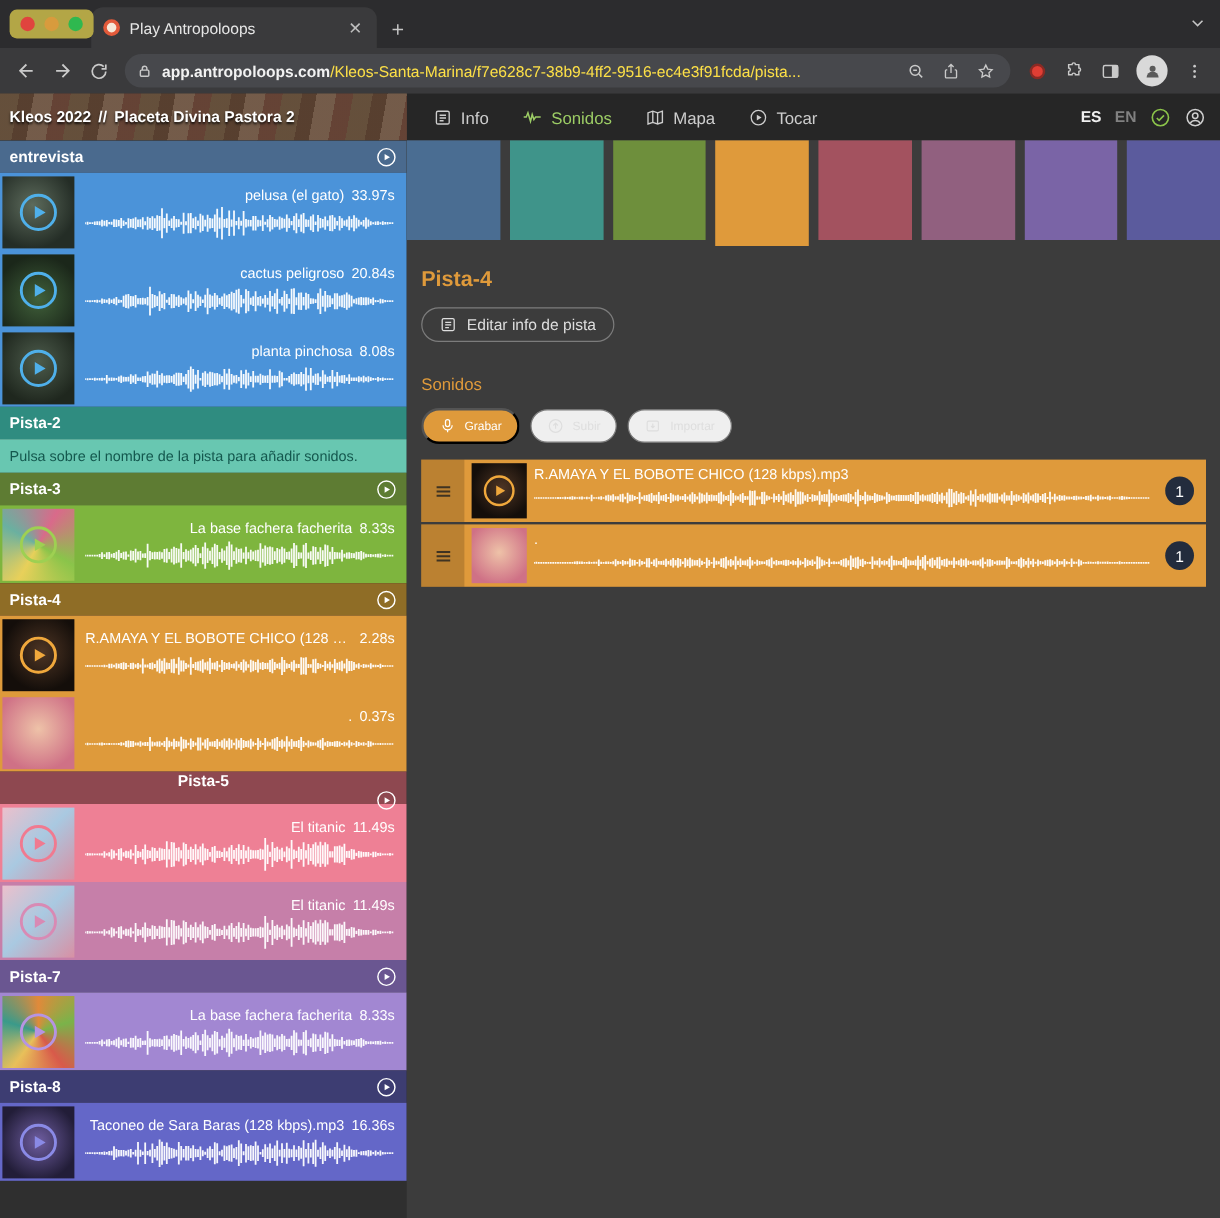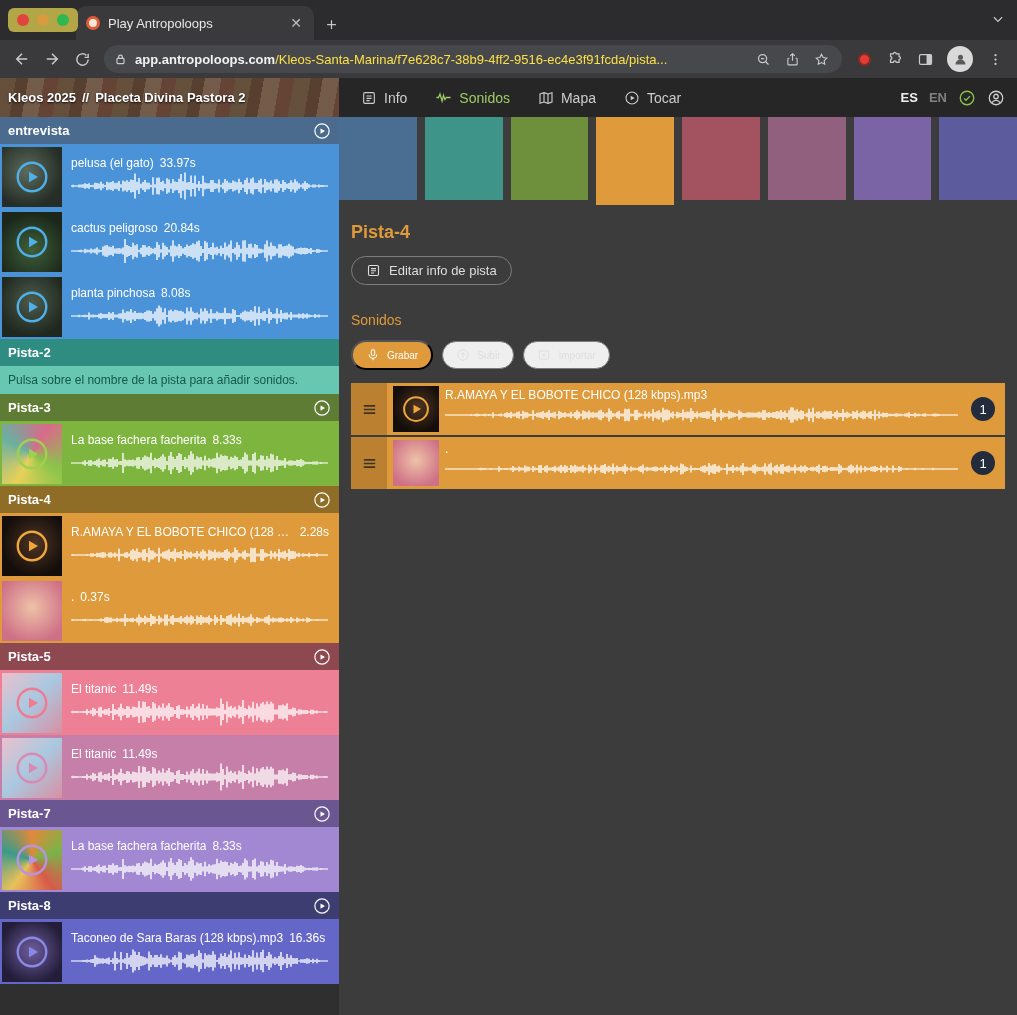--- a/index.html
+++ b/index.html
@@ -56,21 +56,21 @@
   .sidebar{width:339px;flex:none;background:#2f2f2f;overflow:hidden;}
   .main{flex:1;min-width:0;background:#3c3c3c;}
 
   
   .theader{height:27px;display:flex;align-items:center;padding:0 8px;color:#fff;font-weight:700;font-size:13px;}
   .theader .playbtn{margin-left:auto;color:#fff;}
   .clip{height:65px;display:flex;align-items:center;padding:2px 2px;}
   .thumb{width:60px;height:60px;flex:none;position:relative;display:flex;align-items:center;justify-content:center;}
   .ring{color:#fff;}
   .clip-body{flex:1;min-width:0;padding:3px 8px 0 9px;}
-  .clip-top{display:flex;justify-content:flex-start;gap:6px;font-size:12px;color:#fff;}
+  .clip-top{display:flex;justify-content:flex-end;gap:6px;font-size:12px;color:#fff;}
   .clip-title{white-space:nowrap;overflow:hidden;text-overflow:ellipsis;}
   .clip-duration{flex:none;}
   .wave{height:30px;margin-top:1px;}
   .track-msg{height:28px;display:flex;align-items:center;padding:0 8px;font-size:12px;color:#14584e;}
 
   
   .trk0 .ring{color:#4fb0ea}.trk2 .ring{color:#9ed052}.trk3 .ring{color:#f0a83c}
   .trk4 .ring{color:#f0썸}.trk4 .ring{color:#f07a90}.trk5 .ring{color:#d88ab4}
   .trk6 .ring{color:#b694e2}.trk7 .ring{color:#8a8ae6}
 
@@ -201,21 +201,21 @@
       <svg width="15" height="15" viewBox="0 0 24 24" fill="currentColor">
           <circle cx="12" cy="5" r="1.8"></circle>
           <circle cx="12" cy="12" r="1.8"></circle>
           <circle cx="12" cy="19" r="1.8"></circle>
         </svg>
     </span>
   </div>
 
   <div class="appheader">
     <div class="bc">
-      <span>Kleos 2025</span>
+      <span>Kleos 2022</span>
       <span>//</span>
       <span>Placeta Divina Pastora 2</span>
     </div>
     <div class="nav">
       <span class="navitem">
         <svg width="16" height="16" viewBox="0 0 24 24" fill="none" stroke="currentColor" stroke-width="1.7">
             <rect x="4" y="4" width="16" height="16" rx="2"></rect>
             <path d="M8 9h8M8 12.5h8M8 16h5"></path>
           </svg>
         <span>Info</span>
@@ -426,21 +426,21 @@
                   <svg width="258" height="30" viewBox="0 0 258 30">
                     <path d="M0 14.3L0 15.7M2 14.0L2 16.0M4 14.3L4 15.7M6 14.3L6 15.7M8 14.3L8 15.7M10 14.3L10 15.7M12 13.9L12 16.1M14 13.8L14 16.2M16 14.2L16 15.8M18 14.3L18 15.7M20 14.1L20 15.9M22 14.3L22 15.7M24 14.3L24 15.7M26 14.3L26 15.7M28 14.1L28 15.9M30 13.5L30 16.5M32 13.9L32 16.1M34 12.6L34 17.4M36 12.1L36 17.9M38 12.6L38 17.4M40 12.6L40 17.4M42 13.8L42 16.2M44 13.7L44 16.3M46 12.7L46 17.3M48 13.7L48 16.3M50 13.3L50 16.7M52 13.3L52 16.7M54 9.1L54 20.9M56 13.0L56 17.0M58 13.5L58 16.5M60 12.9L60 17.1M62 12.8L62 17.2M64 13.9L64 16.1M66 12.5L66 17.5M68 9.4L68 20.6M70 12.3L70 17.7M72 13.1L72 16.9M74 10.7L74 19.3M76 12.4L76 17.6M78 13.0L78 17.0M80 9.0L80 21.0M82 11.0L82 19.0M84 11.4L84 18.6M86 13.9L86 16.1M88 10.4L88 19.6M90 12.6L90 17.4M92 13.7L92 16.3M94 9.6L94 20.4M96 9.5L96 20.5M98 13.8L98 16.2M100 11.3L100 18.7M102 10.1L102 19.9M104 13.1L104 16.9M106 12.9L106 17.1M108 12.6L108 17.4M110 10.9L110 19.1M112 13.2L112 16.8M114 11.9L114 18.1M116 10.4L116 19.6M118 12.3L118 17.7M120 10.2L120 19.8M122 11.4L122 18.6M124 13.9L124 16.1M126 10.5L126 19.5M128 11.9L128 18.1M130 10.1L130 19.9M132 11.7L132 18.3M134 12.4L134 17.6M136 12.1L136 17.9M138 10.6L138 19.4M140 12.9L140 17.1M142 14.2L142 15.8M144 10.0L144 20.0M146 12.2L146 17.8M148 14.2L148 15.8M150 9.9L150 20.1M152 13.0L152 17.0M154 13.5L154 16.5M156 11.0L156 19.0M158 10.3L158 19.7M160 9.2L160 20.8M162 12.4L162 17.6M164 11.3L164 18.7M166 12.7L166 17.3M168 8.5L168 21.5M170 12.9L170 17.1M172 10.9L172 19.1M174 12.8L174 17.2M176 12.6L176 17.4M178 11.7L178 18.3M180 9.2L180 20.8M182 12.4L182 17.6M184 14.0L184 16.0M186 12.1L186 17.9M188 13.1L188 16.9M190 13.6L190 16.4M192 13.8L192 16.2M194 12.3L194 17.7M196 11.5L196 18.5M198 9.9L198 20.1M200 13.5L200 16.5M202 12.5L202 17.5M204 13.2L204 16.8M206 13.4L206 16.6M208 12.8L208 17.2M210 12.5L210 17.5M212 12.9L212 17.1M214 14.1L214 15.9M216 13.2L216 16.8M218 13.7L218 16.3M220 11.9L220 18.1M222 13.5L222 16.5M224 14.3L224 15.7M226 12.4L226 17.6M228 13.4L228 16.6M230 13.9L230 16.1M232 13.5L232 16.5M234 14.3L234 15.7M236 12.5L236 17.5M238 13.0L238 17.0M240 13.9L240 16.1M242 14.3L242 15.7M244 14.3L244 15.7M246 14.1L246 15.9M248 14.3L248 15.7M250 14.3L250 15.7M252 14.3L252 15.7M254 14.3L254 15.7M256 14.3L256 15.7" stroke="#ffffff" stroke-width="1.5" fill="none" opacity="0.95"></path>
                   </svg>
                 </div>
             </div>
           </div>
         </div>
       </div>
 
       <div class="trk4">
-        <div class="theader" style="background: rgb(142, 72, 80);">
+        <div class="theader" style="background: rgb(142, 72, 80); flex-direction: column;">
           <span>Pista-5</span>
           <span class="playbtn">
             <svg width="18" height="18" viewBox="0 0 24 24" fill="none" stroke="currentColor" stroke-width="1.6">
                 <circle cx="12" cy="12" r="9.5"></circle>
                 <path d="M10 8.5l6 3.5-6 3.5z" fill="currentColor" stroke="none"></path>
               </svg>
           </span>
         </div>
         <div style="background: rgb(238, 128, 149);">
           <div class="clip">

